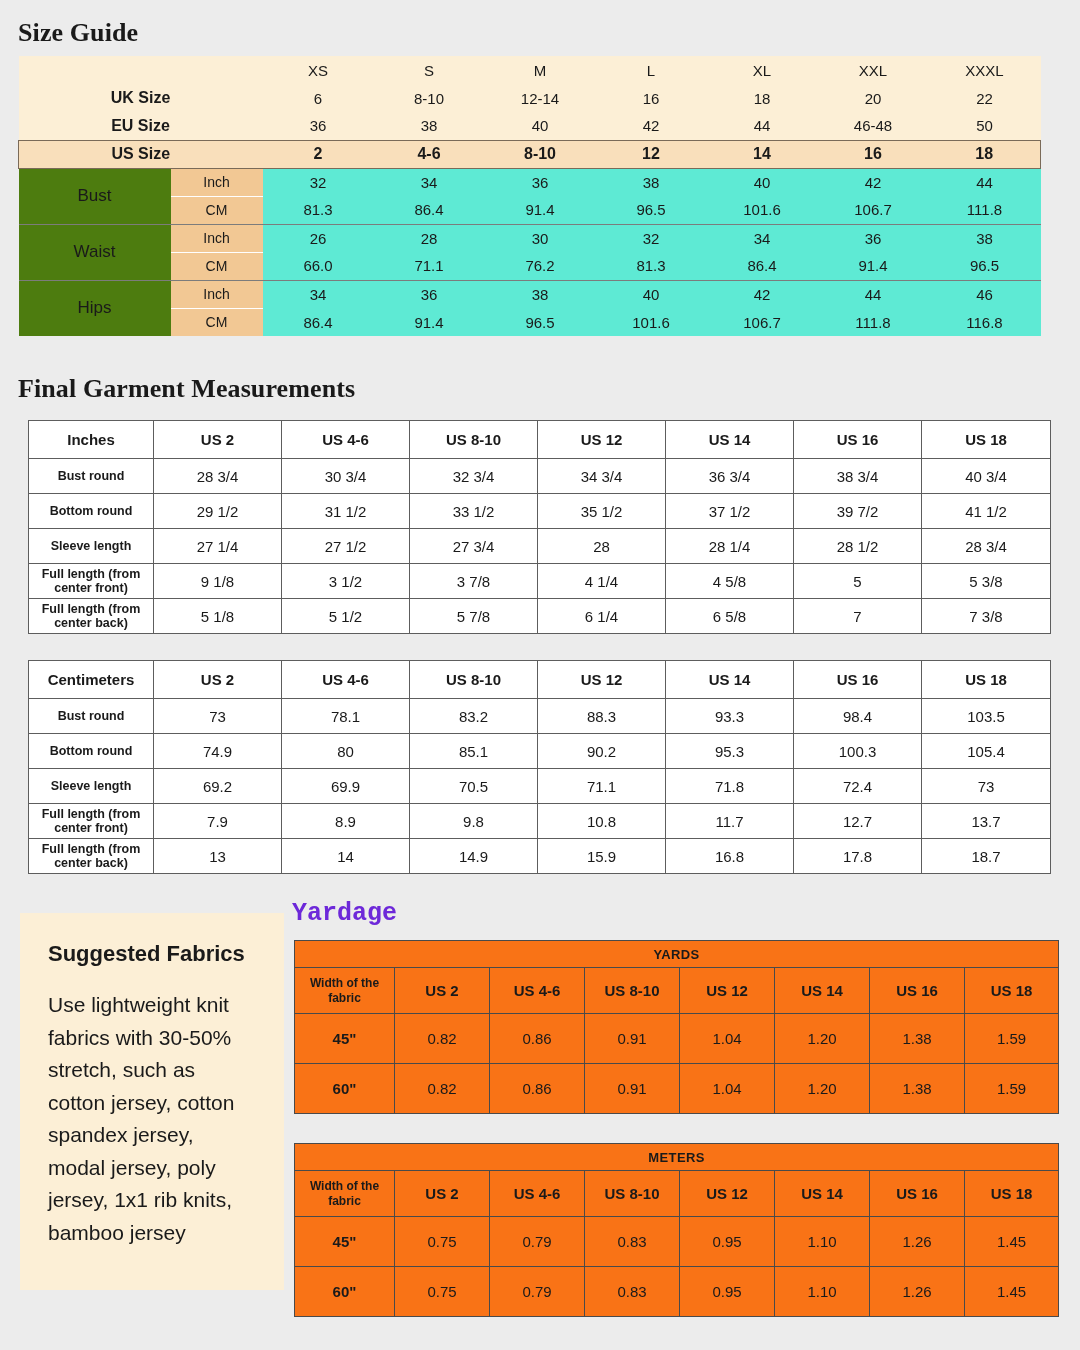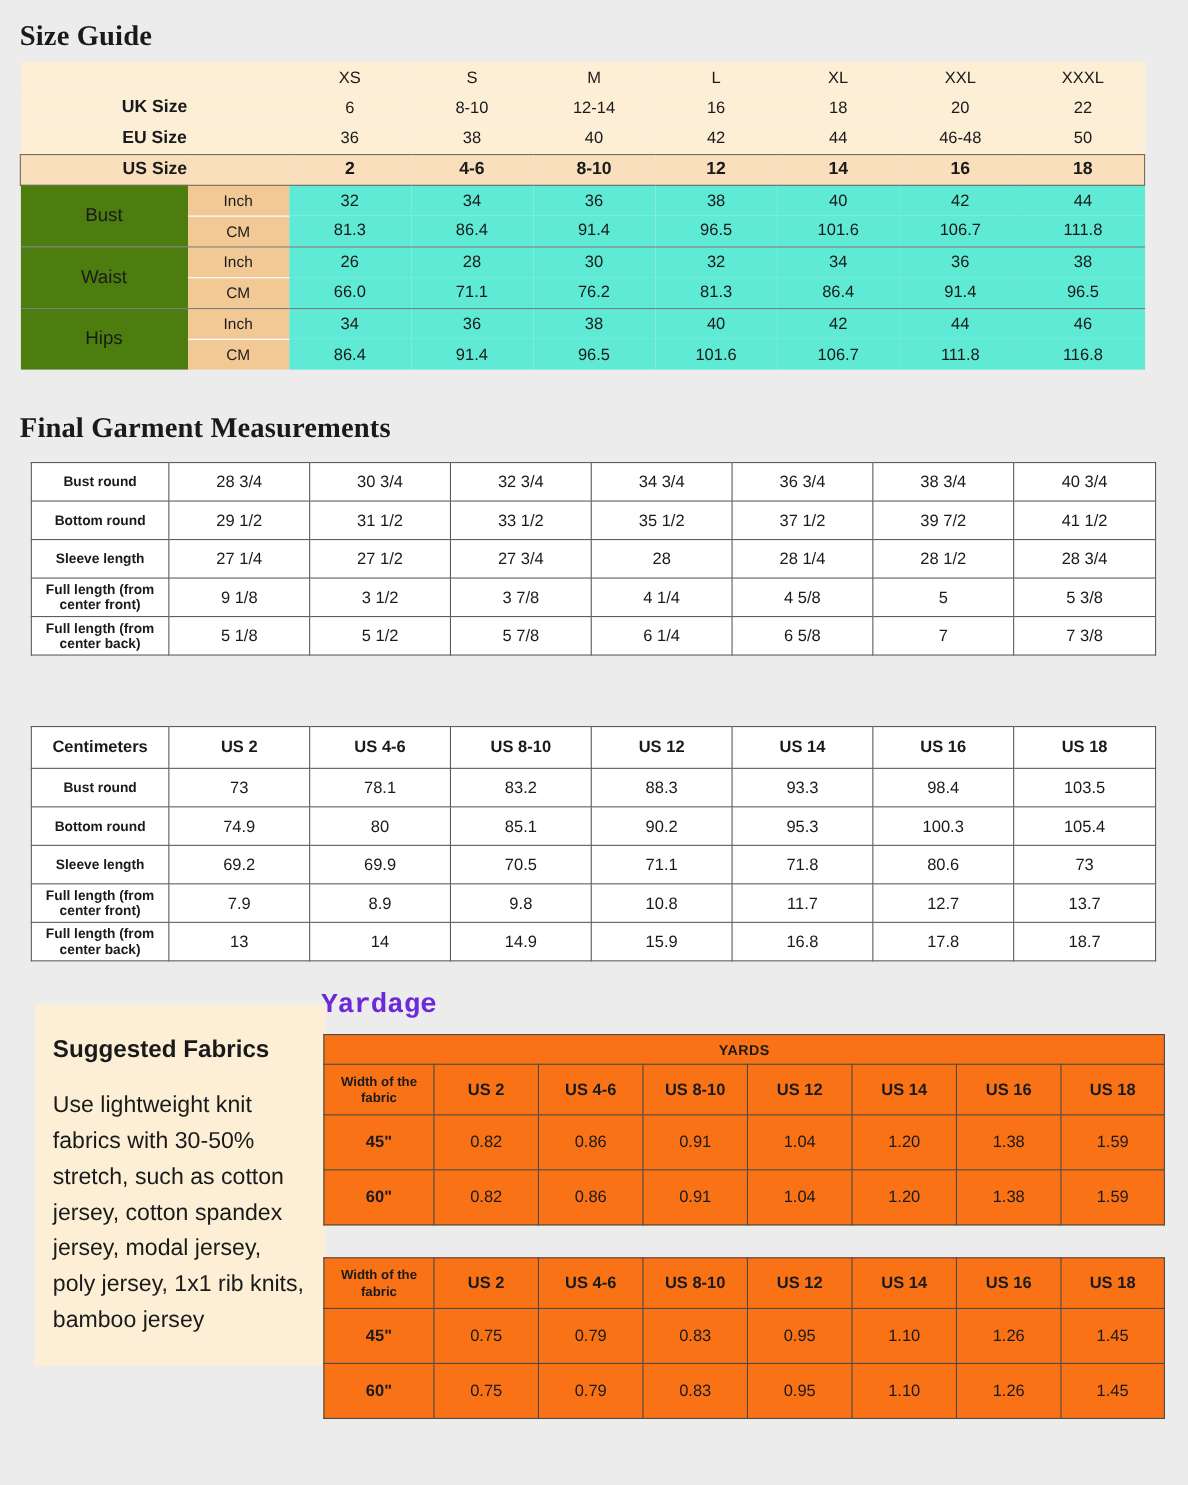--- a/index.html
+++ b/index.html
@@ -117,26 +117,26 @@
   #inches-table td { height: 35px; }
   #inches-table tr.hdr td { height: 38px; }
 
   #cm-table { left: 28px; top: 660px; width: 1022px; }
   #cm-table td { height: 35px; }
   #cm-table tr.hdr td { height: 38px; }
 
   
   #suggested-fabrics {
     position: absolute;
-    left: 32px;
+    left: 20px;
     top: 913px;
     width: 264px;
-    height: 329px;
+    height: 377px;
     background: #fcefd6;
-    padding: 28px 16px;
+    padding: 28px 28px;
   }
   #suggested-fabrics .sf-title {
     font-weight: bold;
     font-size: 22px;
     margin: 0 0 22px 0;
   }
   #suggested-fabrics .sf-body {
     font-size: 21px;
     line-height: 1.55;
     color: #1a1a1a;
@@ -301,20 +301,30 @@
     <col style="width:125px">
       <col style="width:128px">
       <col style="width:128px">
       <col style="width:128px">
     <col style="width:128px">
       <col style="width:128px">
       <col style="width:128px">
       <col style="width:129px">
   </colgroup>
   <tbody id="inches-body">
+      <tr class="hdr">
+        <td class="corner">Inches</td>
+        <td class="colhead">US 2</td>
+        <td class="colhead">US 4-6</td>
+        <td class="colhead">US 8-10</td>
+        <td class="colhead">US 12</td>
+        <td class="colhead">US 14</td>
+        <td class="colhead">US 16</td>
+        <td class="colhead">US 18</td>
+      </tr>
       <tr>
         <td class="rowhead">Bust round</td>
         <td class="val">28 3/4</td>
         <td class="val">30 3/4</td>
         <td class="val">32 3/4</td>
         <td class="val">34 3/4</td>
         <td class="val">36 3/4</td>
         <td class="val">38 3/4</td>
         <td class="val">40 3/4</td>
       </tr>
@@ -403,21 +413,21 @@
         <td class="val">100.3</td>
         <td class="val">105.4</td>
       </tr>
       <tr>
         <td class="rowhead">Sleeve length</td>
         <td class="val">69.2</td>
         <td class="val">69.9</td>
         <td class="val">70.5</td>
         <td class="val">71.1</td>
         <td class="val">71.8</td>
-        <td class="val">80.6</td>
+        <td class="val">72.4</td>
         <td class="val">73</td>
       </tr>
       <tr>
         <td class="rowhead">Full length (from center front)</td>
         <td class="val">7.9</td>
         <td class="val">8.9</td>
         <td class="val">9.8</td>
         <td class="val">10.8</td>
         <td class="val">11.7</td>
         <td class="val">12.7</td>
@@ -497,20 +507,23 @@
       <col style="width:95px">
       <col style="width:95px">
       <col style="width:95px">
     <col style="width:95px">
       <col style="width:95px">
       <col style="width:95px">
       <col style="width:94px">
   </colgroup>
   <tbody id="meters-body">
       <tr>
+        <td class="unit-banner" colspan="8">METERS</td>
+      </tr>
+      <tr>
         <td class="widthlbl">Width of the fabric</td>
         <td class="colhead">US 2</td>
         <td class="colhead">US 4-6</td>
         <td class="colhead">US 8-10</td>
         <td class="colhead">US 12</td>
         <td class="colhead">US 14</td>
         <td class="colhead">US 16</td>
         <td class="colhead">US 18</td>
       </tr>
       <tr>

